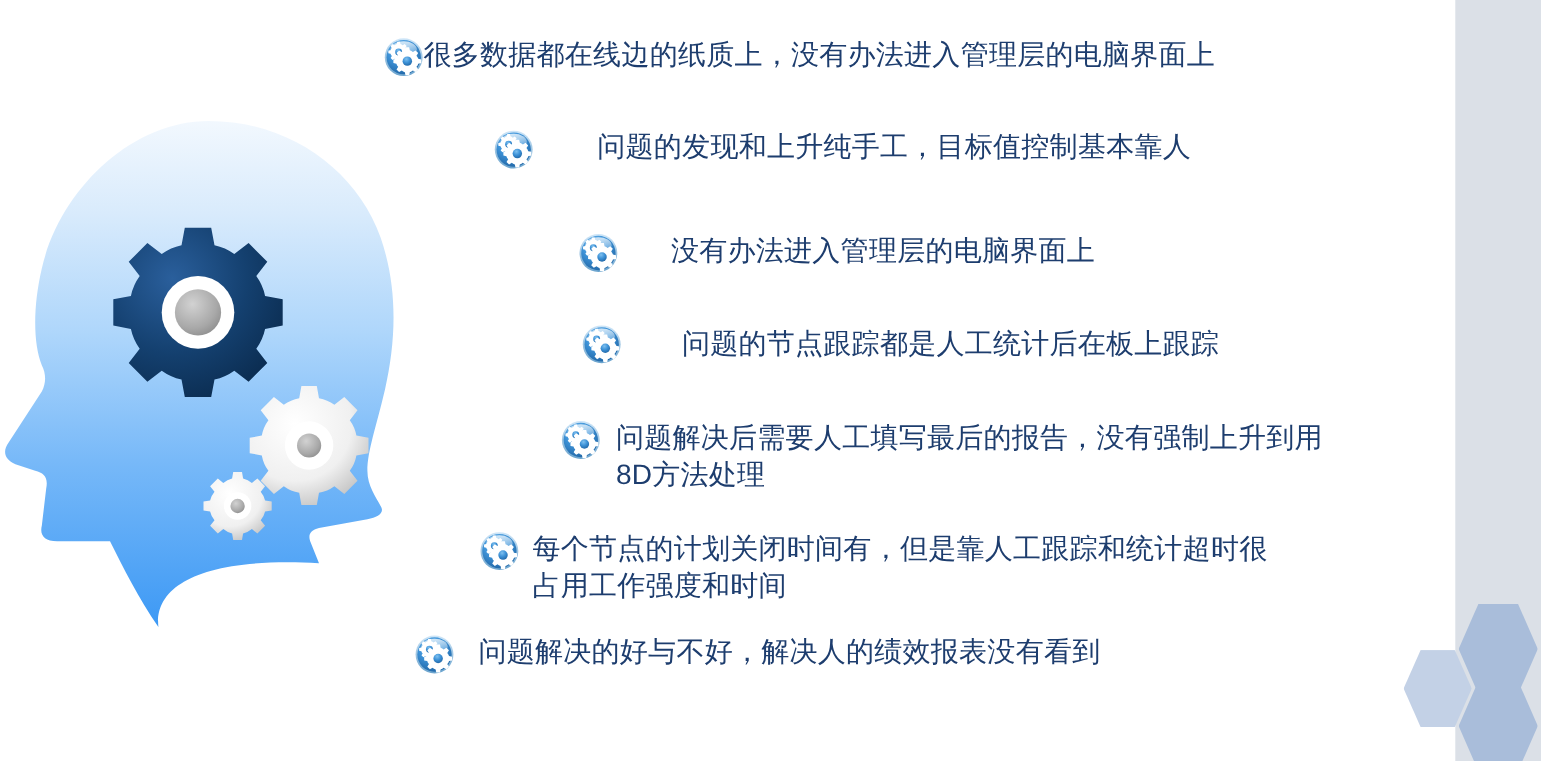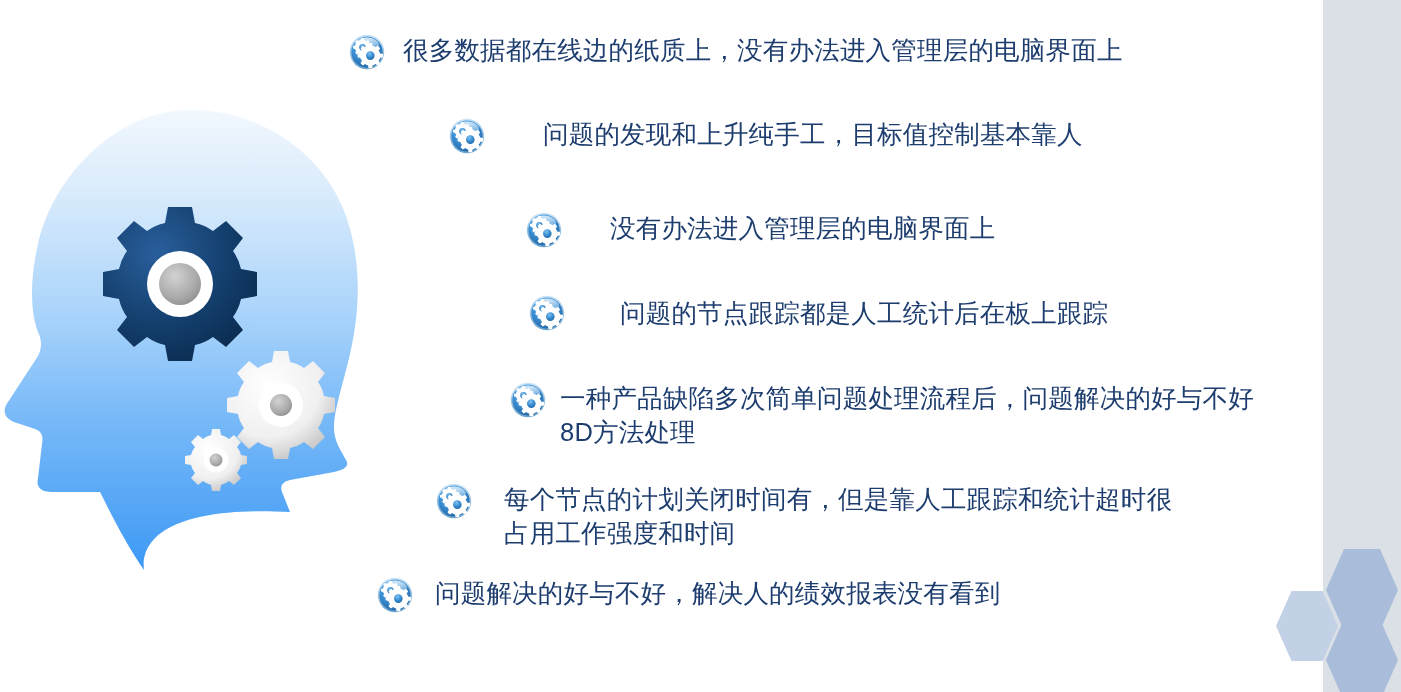--- a/index.html
+++ b/index.html
@@ -70,35 +70,35 @@
   .bullet-text {
     color: #1d3d6e;
     font-size: 25.5px;
     line-height: 34px;
     white-space: pre-line;
     letter-spacing: 0.2px;
   }
 
   
   .r1 { left: 349px; top: 33px; }
-  .r1 .bullet-text { margin-left: 18px; }
+  .r1 .bullet-text { }
 
   .r2 { left: 449px; top: 117px; justify-content: space-between; }
   .r2 .bullet-text { margin-left: 58px; }
 
   .r3 { left: 526px; top: 211px; }
   .r3 .bullet-text { margin-left: 48px; }
 
   .r4 { left: 529px; top: 294px; align-items: center; }
   .r4 .bullet-text { margin-left: 55px; }
 
   .r5 { left: 510px; top: 381px; width: 828px; }
   .r5 .bullet-text { margin-left: 14px; }
 
-  .r6 { left: 436px; top: 482px; width: 800px; gap: 20px; }
+  .r6 { left: 436px; top: 482px; width: 800px; }
   .r6 .bullet-text { margin-left: 12px; }
 
   .r7 { left: 377px; top: 576px; }
   .r7 .bullet-text { margin-left: 22px; }
 </style>
 </head>
 <body>
 
 <div id="slide">
 
@@ -276,21 +276,21 @@
     <svg class="bullet-icon">
         <use href="#gearsBullet"></use>
       </svg>
     <div class="bullet-text">问题的节点跟踪都是人工统计后在板上跟踪</div>
   </div>
 
   <div class="bullet-row r5">
     <svg class="bullet-icon">
         <use href="#gearsBullet"></use>
       </svg>
-    <div class="bullet-text">一种产品缺陷多次简单问题处理流程后，问题解决的好与不好
+    <div class="bullet-text">问题解决后需要人工填写最后的报告，没有强制上升到用
 8D方法处理</div>
   </div>
 
   <div class="bullet-row r6">
     <svg class="bullet-icon">
         <use href="#gearsBullet"></use>
       </svg>
     <div class="bullet-text">每个节点的计划关闭时间有，但是靠人工跟踪和统计超时很
 占用工作强度和时间</div>
   </div>

